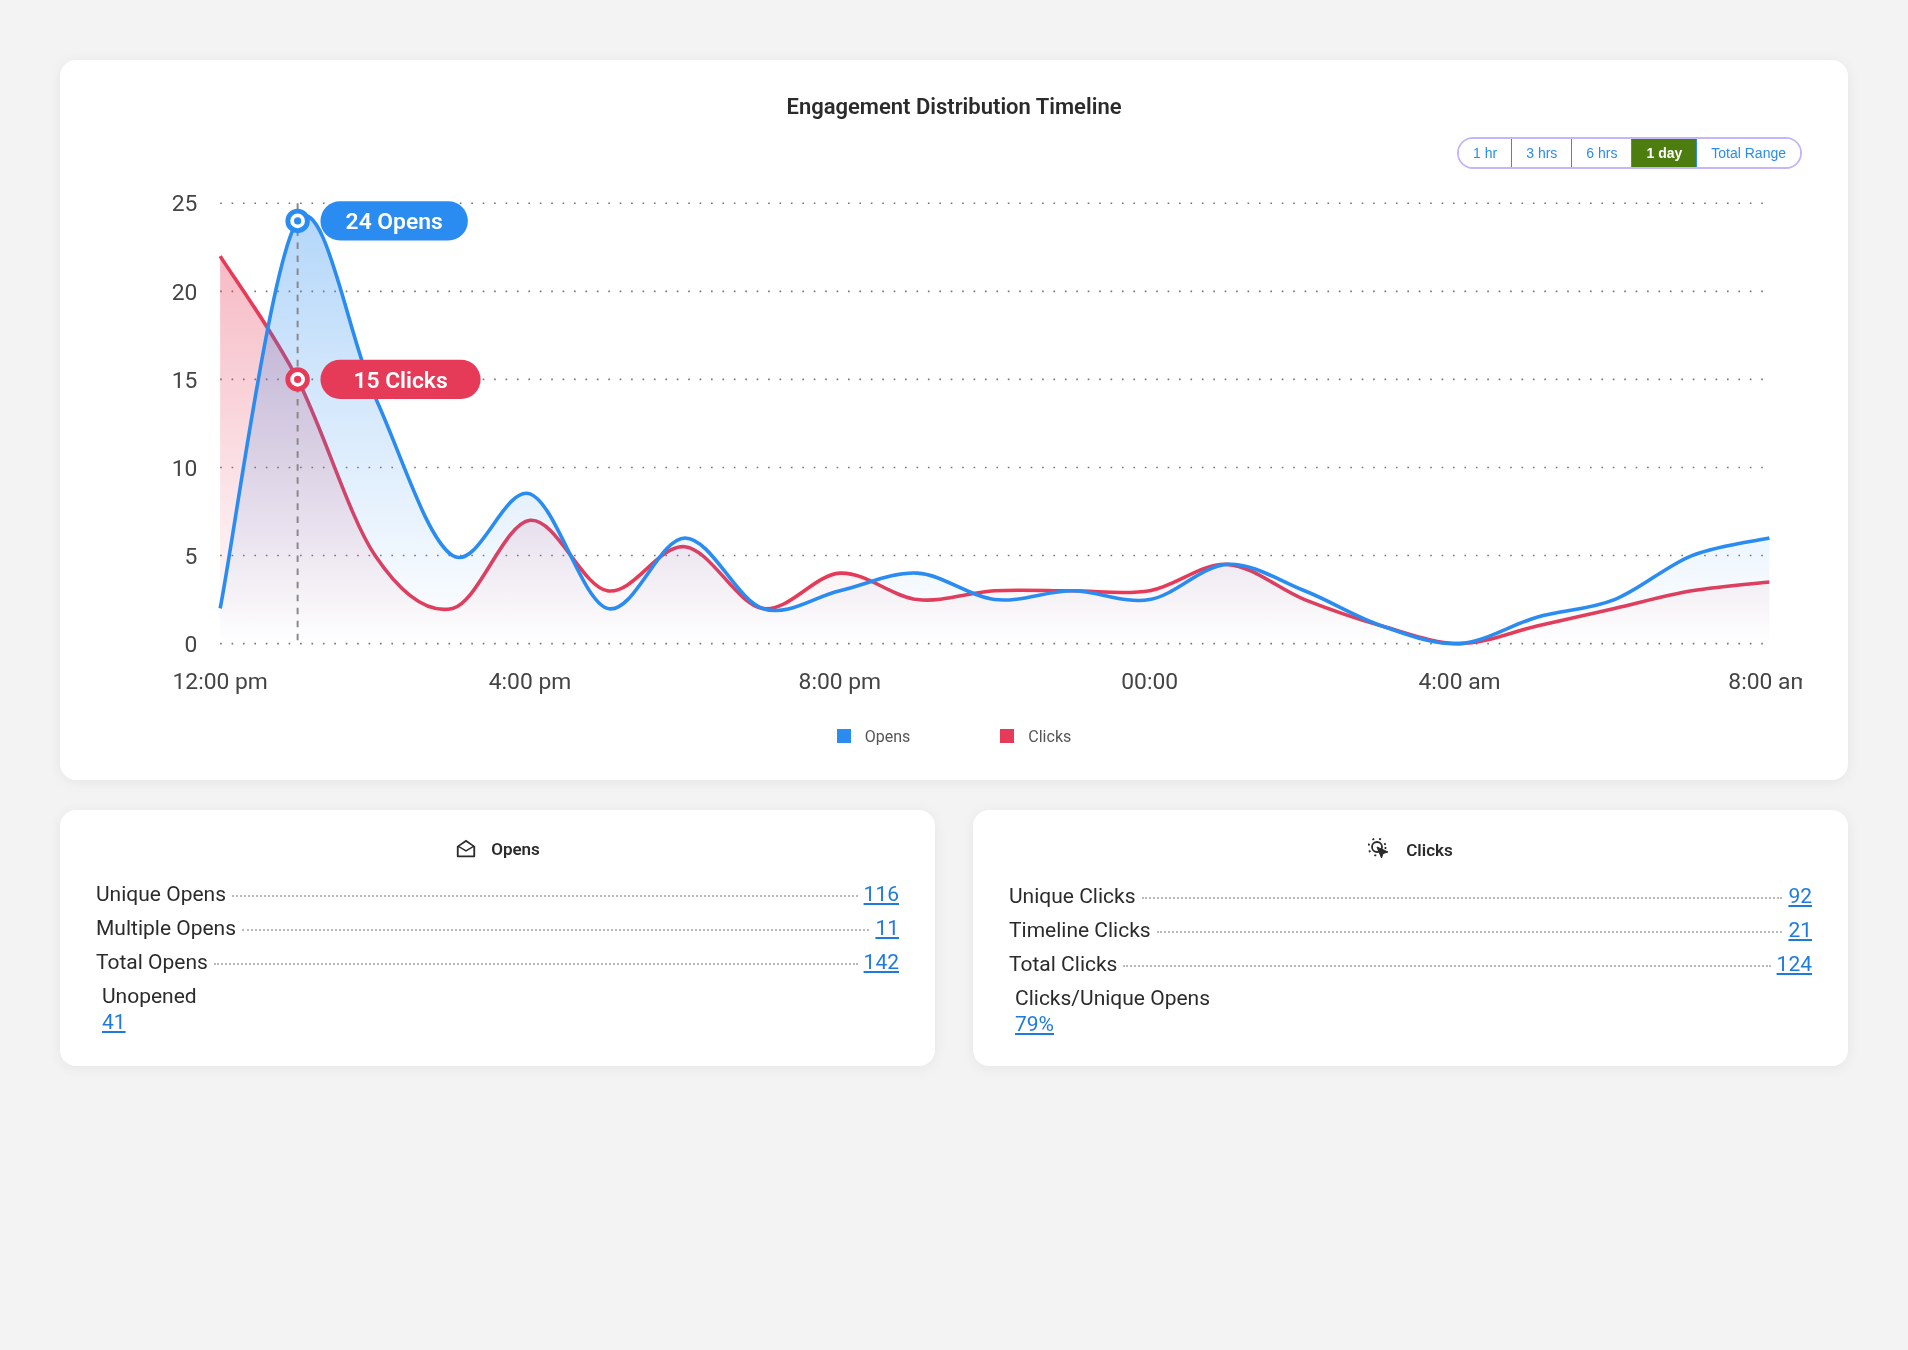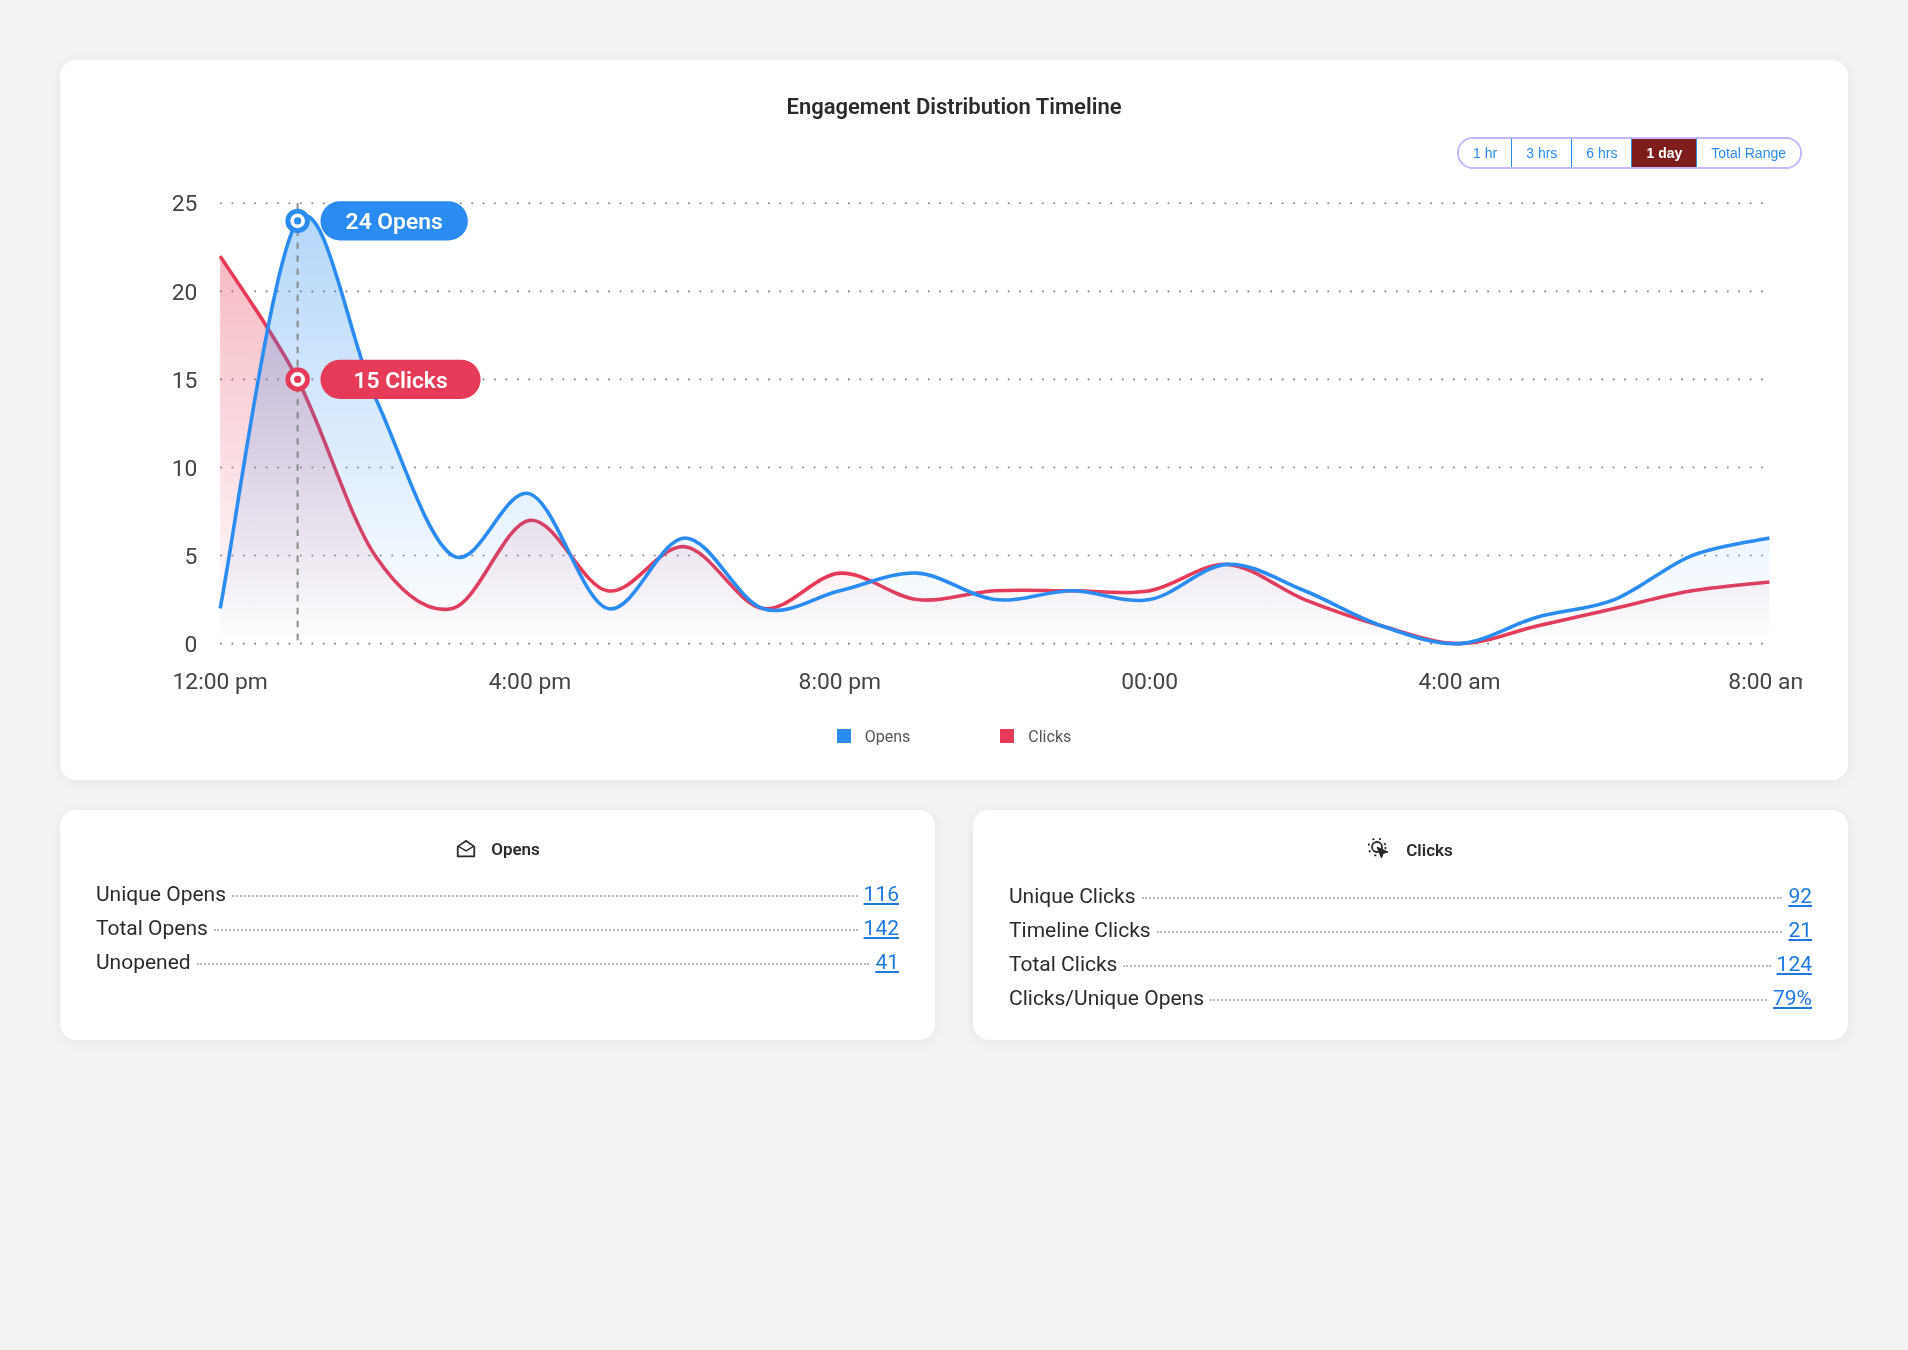--- a/index.html
+++ b/index.html
@@ -42,21 +42,21 @@
     font-size: 14px;
     color: #2a8cf0;
     background: #fff;
     border: none;
     border-right: 1px solid #2a8cf0;
     cursor: pointer;
     white-space: nowrap;
   }
   .range-group .range-btn:last-child { border-right: none; }
   .range-btn.active {
-    background: #7f1d1d;
+    background: #4d7c0f;
     color: #fff;
     font-weight: 600;
   }
   .chart-svg { width: 100%; height: auto; display: block; }
   .y-tick-label, .x-tick-label {
     font-size: 14px;
     fill: #444;
     font-family: inherit;
   }
   .legend {
@@ -95,21 +95,21 @@
     color: #2b2b2b;
   }
   .stats-icon svg { display: block; }
   .stat-row {
     display: flex;
     align-items: baseline;
     font-size: 21px;
     color: #2b2b2b;
     margin-bottom: 10px;
   }
-  .stat-row:last-child { margin-bottom: 0; }
+  .stat-row:last-child { margin-bottom: 0; flex-direction: column; }
   .stat-label { white-space: nowrap; }
   .stat-dots {
     flex: 1;
     border-bottom: 2px dotted #B9B9B9;
     margin: 0 6px;
     position: relative;
     top: -4px;
   }
   .stat-value {
     color: #1f7ae0;
@@ -205,20 +205,25 @@
       </span>
       <span>Opens</span>
     </div>
     <div id="opens-rows">
         <div class="stat-row">
           <span class="stat-label">Unique Opens</span>
           <span class="stat-dots"></span>
           <a class="stat-value" href="#">116</a>
         </div>
         <div class="stat-row">
+          <span class="stat-label">Multiple Opens</span>
+          <span class="stat-dots"></span>
+          <a class="stat-value" href="#">11</a>
+        </div>
+        <div class="stat-row">
           <span class="stat-label">Total Opens</span>
           <span class="stat-dots"></span>
           <a class="stat-value" href="#">142</a>
         </div>
         <div class="stat-row">
           <span class="stat-label">Unopened</span>
           <span class="stat-dots"></span>
           <a class="stat-value" href="#">41</a>
         </div>
       </div>

